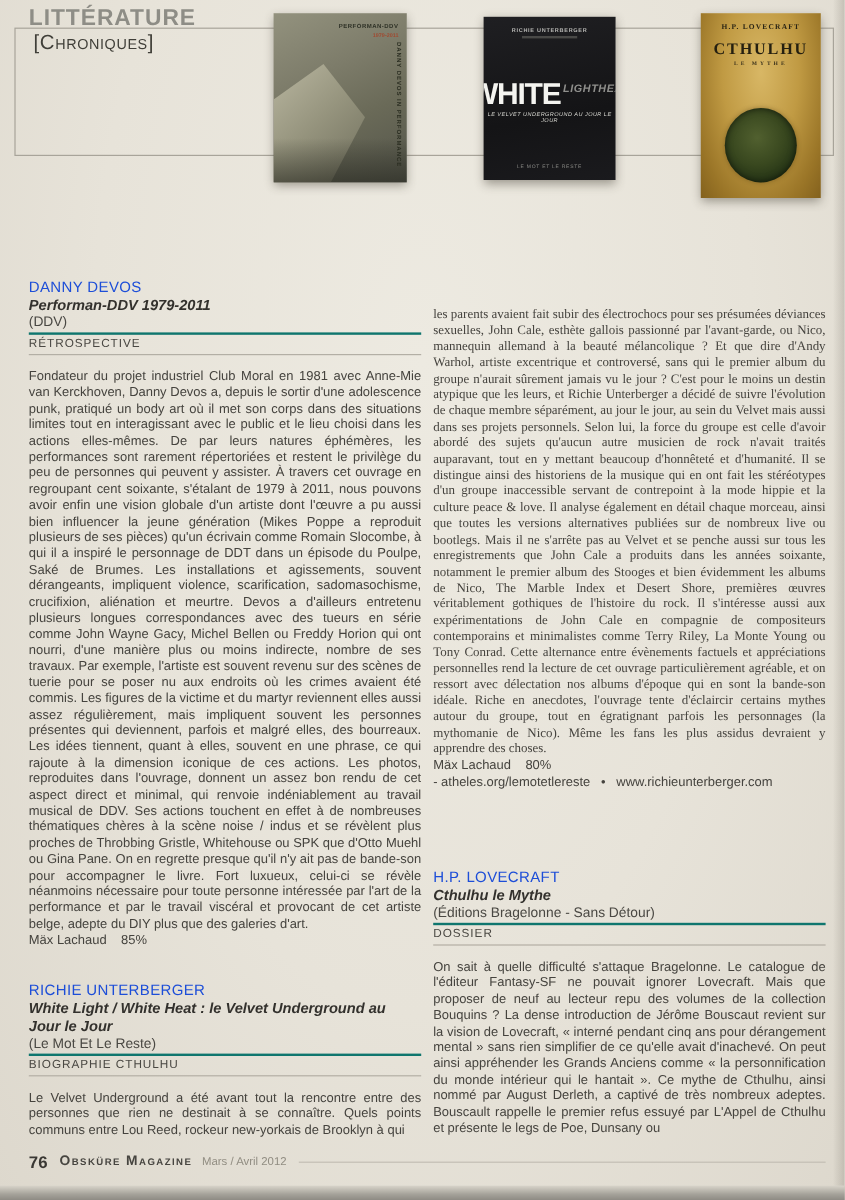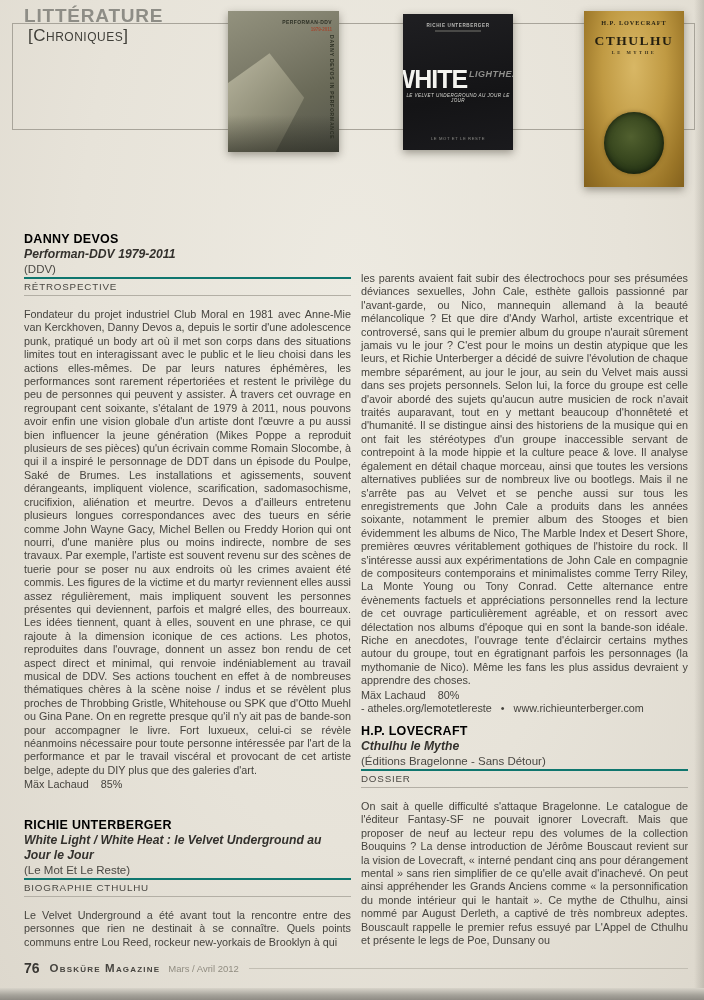--- a/index.html
+++ b/index.html
@@ -48,45 +48,45 @@
   }
   .w-author{margin-top:9px;text-align:center;font-size:4.6px;color:#b9b9b6;letter-spacing:.6px;font-weight:bold;}
   .w-authorline{margin:2px auto 0;width:46px;height:2px;background:#5c5c58;opacity:.7;}
   .w-main{display:flex;align-items:flex-start;justify-content:center;margin-top:36px;}
   .w-big{font-size:25px;font-weight:800;color:#f4f4f0;letter-spacing:-1px;line-height:22px;}
   .w-side{display:flex;margin-left:2px;margin-top:1px;}
   .w-side span{font-size:9px;font-style:italic;font-weight:bold;color:#8f8f8c;line-height:10px;letter-spacing:.5px;}
   .w-tagline{margin-top:3px;text-align:center;font-size:4.6px;font-style:italic;color:#d8d8d2;letter-spacing:.4px;}
   .w-pub{position:absolute;bottom:9px;width:100%;text-align:center;font-size:4.2px;color:#8a8a86;letter-spacing:.6px;}
   .cover-cthulhu{
-    left:584px;top:11px;width:100px;height:176px;
+    left:584px;top:11px;width:100px;height:154px;
     background:radial-gradient(ellipse at 50% 32%,#d8b765 0%,#c09a43 45%,#9a7527 80%,#83611d 100%);
     font-family:"Liberation Serif", serif;
   }
   .c-author{margin-top:8px;text-align:center;font-size:6.2px;font-weight:bold;color:#2a2414;letter-spacing:1px;}
   .c-title{margin-top:7px;text-align:center;font-size:13.5px;font-weight:bold;color:#241f10;letter-spacing:1.5px;}
   .c-sub{margin-top:1px;text-align:center;font-size:4.6px;font-weight:bold;color:#3a311b;letter-spacing:2.5px;}
   .c-emblem{
     position:absolute;left:50%;bottom:13px;transform:translateX(-50%);
     width:60px;height:62px;border-radius:50%;
     background:radial-gradient(circle at 45% 40%,#51602f 0%,#39481f 45%,#243315 75%,#15220c 100%);
     box-shadow:inset 0 0 6px rgba(0,0,0,.6),0 0 4px rgba(60,40,10,.4);
   }
   
   .article{position:absolute;color:#45433e;}
   .a1{left:24px;top:232px;width:327px;}
   .a2l{left:24px;top:818px;width:327px;}
   .a2r{left:361px;top:256px;width:327px;}
   .a3{left:361px;top:724px;width:327px;}
-  .art-author{margin:0;font-size:12.5px;font-weight:700;color:#000000;letter-spacing:.3px;line-height:15px;}
+  .art-author{margin:0;font-size:12.5px;font-weight:400;color:#1d4ed8;letter-spacing:.3px;line-height:15px;}
   .art-title{margin:0;font-size:12.2px;font-weight:800;font-style:italic;color:#33312d;line-height:15px;}
   .art-pub{font-size:11.5px;color:#4a4843;line-height:14px;padding-bottom:1px;border-bottom:2px solid #0f766e;}
   .art-cat{font-size:9.8px;color:#4a4843;letter-spacing:.8px;padding:2px 0 3px;border-bottom:1px solid #b3afa5;}
   .art-body{margin:12px 0 0;font-size:10.8px;line-height:13.4px;text-align:justify;}
-  .art-body.first{margin-top:16px;}
+  .art-body.first{margin-top:0;font-family:Liberation Serif, serif;}
   .credit{margin-top:1px;font-size:10.8px;line-height:13.4px;color:#45433e;}
   .credit .rating{margin-left:12px;}
   .links{font-size:10.8px;line-height:13.4px;color:#45433e;white-space:pre-wrap;}
   
   .footer{position:absolute;left:24px;top:960px;width:664px;display:flex;align-items:center;}
   .pageno{font-size:14px;font-weight:800;color:#3a3834;}
   .mag{margin-left:10px;font-size:11.5px;font-variant:small-caps;letter-spacing:1.2px;color:#474540;font-weight:bold;}
   .issue{margin-left:8px;font-size:9.5px;color:#918d82;}
   .footer-rule{flex:1;margin-left:10px;border-bottom:1px solid #c2beb3;align-self:center;height:1px;}
   .page-edge{position:absolute;left:0;right:0;bottom:0;height:12px;

